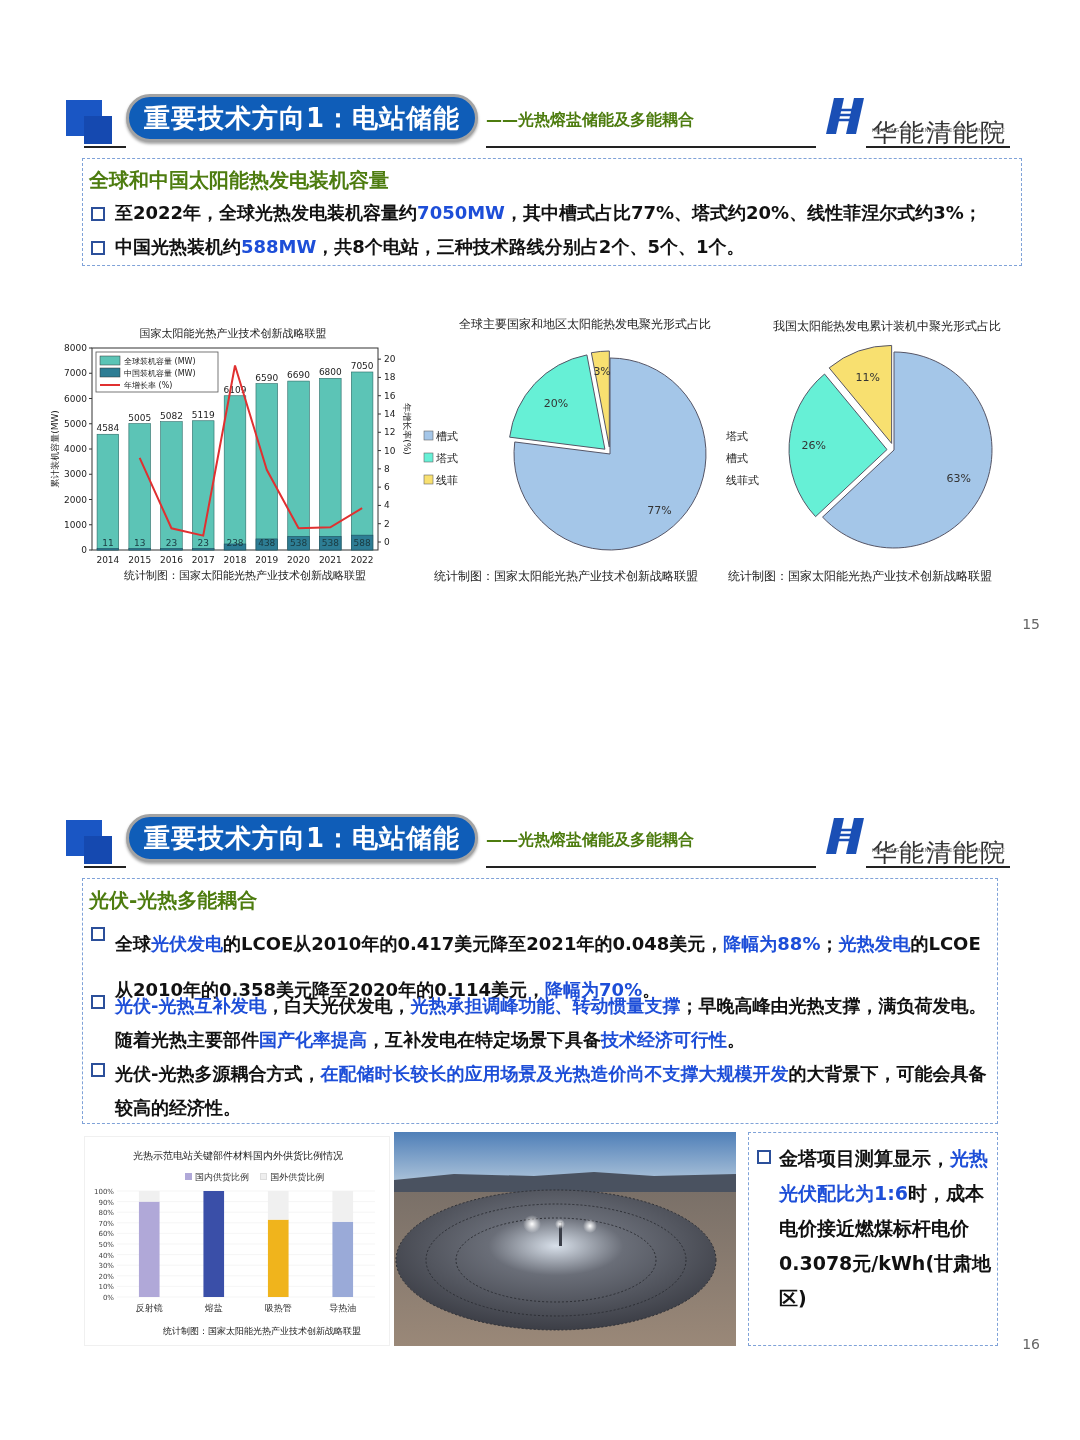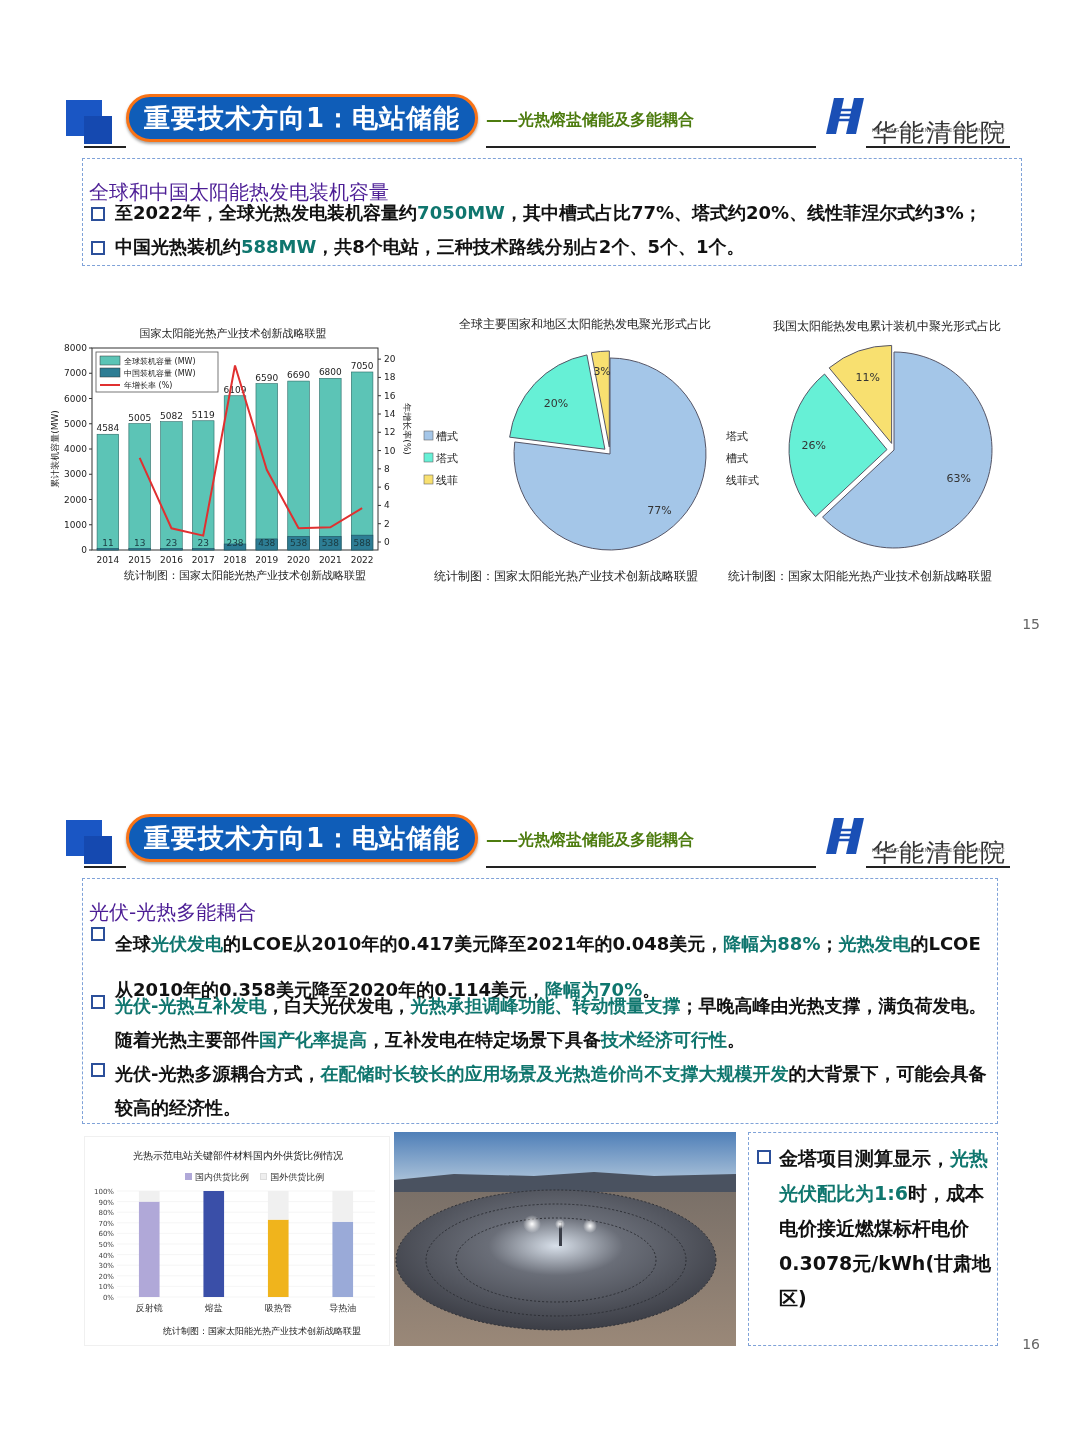--- a/index.html
+++ b/index.html
@@ -11,40 +11,40 @@
   .slide { position: absolute; left: 0; width: 1080px; height: 640px; }
   #slide-15 { top: 80px; }
   #slide-16 { top: 800px; }
 
   
   .hdr-deco1 { position: absolute; left: 66px; top: 20px; width: 36px; height: 36px; background: #1a56c4; }
   .hdr-deco2 { position: absolute; left: 84px; top: 36px; width: 28px; height: 28px; background: #1549b0; }
   .hdr-line { position: absolute; top: 66px; height: 2px; background: #222; }
   .hdr-pill {
     position: absolute; left: 126px; top: 14px; width: 352px; height: 48px;
-    background: #0f5db8; border-radius: 26px; border: 3px solid #f97316;
+    background: #0f5db8; border-radius: 26px; border: 3px solid #a3a3a3;
     box-shadow: 0 2px 3px rgba(0,0,0,0.35);
     color: #fff; font-size: 26px; font-weight: bold; line-height: 42px; text-align: center;
     letter-spacing: 1px;
   }
   .hdr-sub { position: absolute; left: 486px; top: 30px; font-size: 16px; font-weight: bold; color: #4d7c0f; }
   .logo { position: absolute; left: 826px; top: 16px; width: 190px; height: 46px; }
   .logo-mark { position: absolute; left: 0; top: 0; width: 40px; height: 40px; }
   .logo-text { position: absolute; left: 46px; top: 0; font-size: 25px; color: #333; letter-spacing: 2px; margin-top: 20px; }
   .logo-en { position: absolute; left: 46px; top: 31px; font-size: 5px; color: #555; letter-spacing: 0.3px; white-space: nowrap; }
 
   
   .dash-box { position: absolute; border: 1.5px dashed #7fa2d8; }
-  .box-title { font-size: 20px; font-weight: normal; color: #4c1d95; margin-top: 12px; }
+  .box-title { font-size: 20px; font-weight: bold; color: #4d7c0f; }
   .bullet { position: relative; font-size: 18px; font-weight: bold; color: #111; padding-left: 28px; }
   .bullet .sq {
     position: absolute; left: 4px; top: 6px; width: 14px; height: 14px;
     border: 2.5px solid #2b4f9a; background: #fff;
   }
-  .red { color: #0f766e; }
+  .red { color: #1d4ed8; }
 
   .page-num { position: absolute; right: 40px; font-size: 14px; color: #666; }
   .chart-title { font-size: 11px; color: #222; text-align: center; }
   .source { font-size: 11px; color: #222; }
   svg text { font-family: "DejaVu Sans", sans-serif; }
 </style>
 </head>
 <body>
 
 <div class="slide" id="slide-15">

